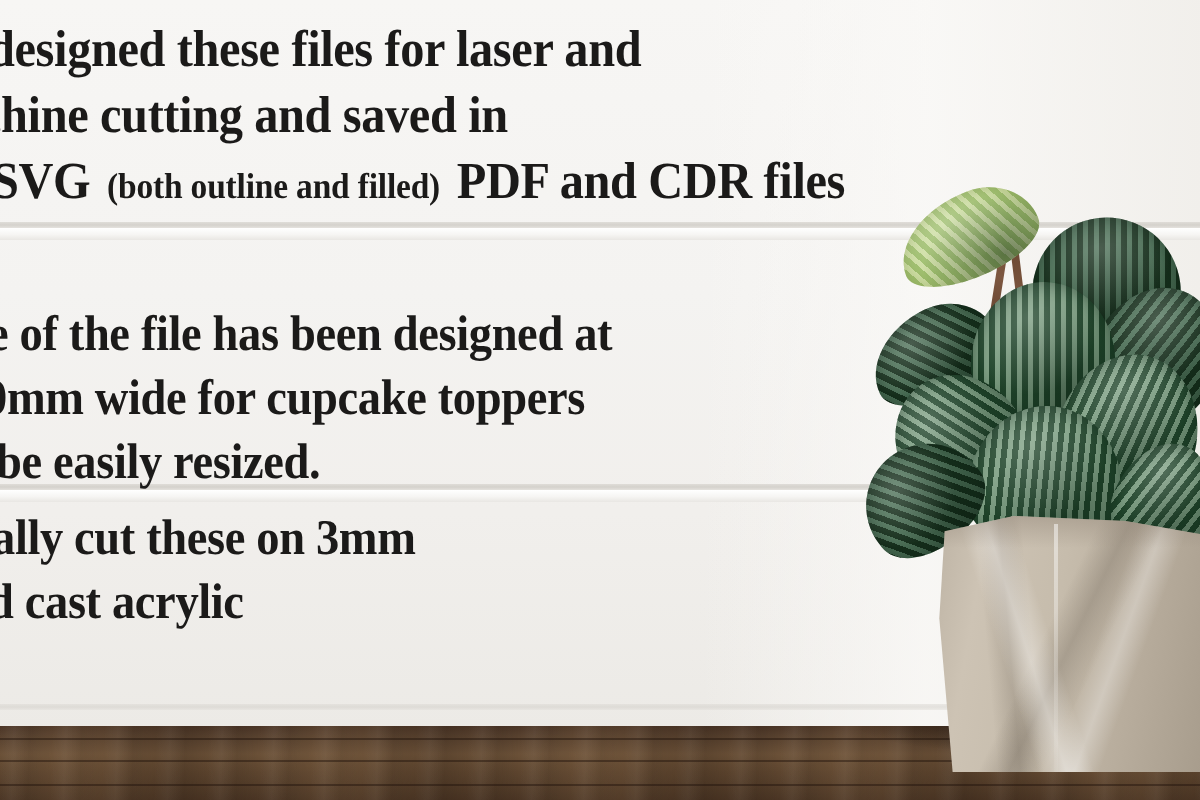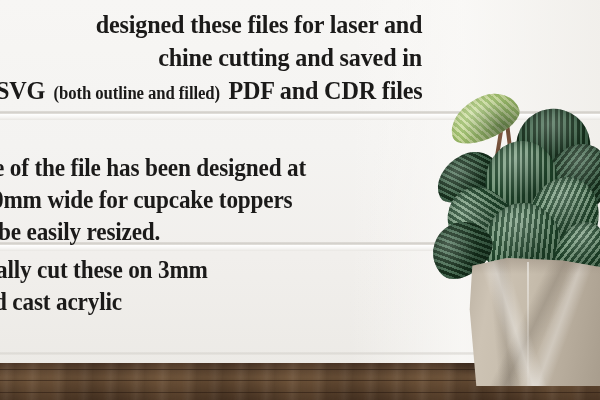--- a/index.html
+++ b/index.html
@@ -66,21 +66,21 @@
   
   .text-block{position:absolute;left:0;white-space:nowrap;}
   .line{
     color:#1b1a19;
     font-family:"Liberation Serif", serif;
     font-weight:600;
     letter-spacing:-.2px;
     transform:scaleX(.93);
     transform-origin:left center;
   }
-  #block-top{top:8px;text-align:right;}
+  #block-top{top:8px;}
   #block-top .line{font-size:26px;line-height:33px;}
   #block-top .l1{margin-left:-6px;}
   #block-top .l2{margin-left:-10px;}
   #block-top .l3{margin-left:-4px;}
   .small-paren{font-size:18px;font-weight:600;letter-spacing:-.1px;}
   .gapword{display:inline-block;width:9px;}
 
   #block-bottom{top:152px;}
   #block-bottom .line{font-size:25px;line-height:32px;}
   #block-bottom .b1{margin-left:-6px;}

